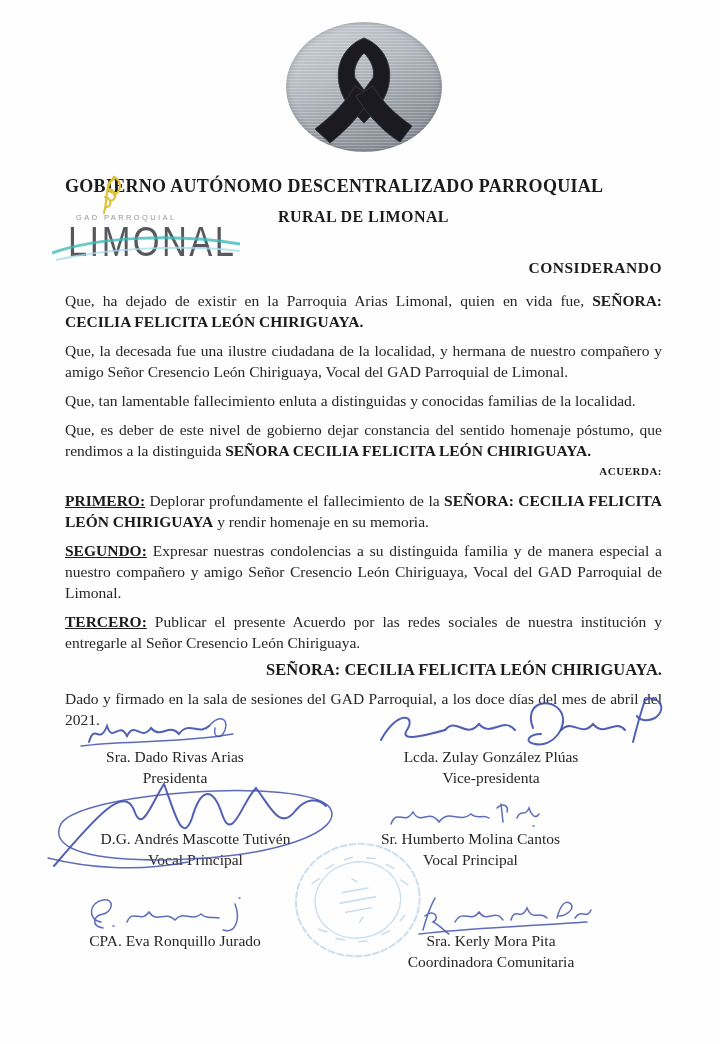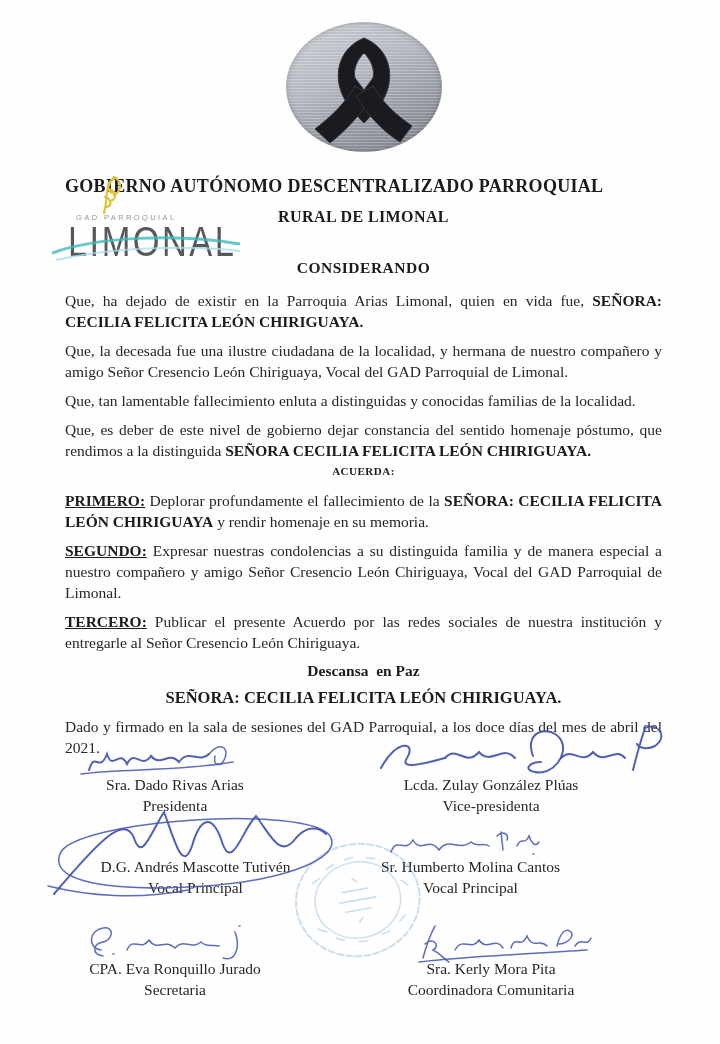--- a/index.html
+++ b/index.html
@@ -28,21 +28,21 @@
   .logo{position:absolute;left:52px;top:173px;width:188px;height:98px;}
   .logo svg{position:absolute;left:0;top:0;}
   .logo-gad{position:absolute;left:24px;top:40px;font-family:"Liberation Sans",sans-serif;font-size:7.5px;letter-spacing:2.4px;color:#93969b;white-space:nowrap;}
   .logo-name{
     position:absolute;left:16px;top:48px;font-family:"Liberation Sans",sans-serif;
     font-size:42px;line-height:42px;font-weight:400;color:#56585e;letter-spacing:3px;
     transform:scaleX(.82);transform-origin:left top;white-space:nowrap;
   }
   .logo-swoosh{z-index:3;}
   
-  .h-center{text-align:center;font-weight:bold;color:var(--heading,#1b1b1b);}
+  .h-center{text-align:right;font-weight:bold;color:var(--heading,#1b1b1b);}
   .considerando{margin-top:30px;font-size:15.5px;line-height:21px;letter-spacing:.5px;}
   .acuerda{margin-top:0;font-size:11px;line-height:21px;letter-spacing:.5px;}
   .descansa{margin-top:7px;font-size:15.5px;line-height:21px;white-space:pre-wrap;}
   .senora{margin-top:6px;font-size:16.5px;line-height:21px;}
   
   .body-p{margin:0;margin-top:8px;font-size:15.5px;line-height:21px;text-align:justify;}
   .body-p.first{margin-top:12px;}
   .body-p .b{font-weight:bold;color:var(--heading,#1b1b1b);}
   .body-p .u{text-decoration:underline;}
   
@@ -93,21 +93,20 @@
     <p class="body-p"><span>Que, la decesada  fue una ilustre  ciudadana de la localidad, y hermana de nuestro compañero y amigo Señor Cresencio León Chiriguaya, Vocal  del GAD Parroquial de Limonal.</span></p>
     <p class="body-p"><span>Que, tan lamentable fallecimiento enluta a distinguidas y conocidas familias de la localidad.</span></p>
     <p class="body-p"><span>Que, es deber de este nivel de gobierno dejar constancia del sentido homenaje póstumo, que rendimos a la distinguida </span><span class="b">SEÑORA CECILIA FELICITA LEÓN CHIRIGUAYA.</span></p>
 
     <div class="h-center acuerda">ACUERDA:</div>
 
     <p class="body-p"><span class="b u">PRIMERO:</span><span> Deplorar  profundamente el fallecimiento de la </span><span class="b">SEÑORA: CECILIA FELICITA LEÓN CHIRIGUAYA</span><span> y rendir homenaje en su memoria.</span></p>
     <p class="body-p"><span class="b u">SEGUNDO:</span><span> Expresar nuestras condolencias a su distinguida familia  y de manera especial  a nuestro compañero y amigo Señor Cresencio León Chiriguaya, Vocal  del GAD Parroquial de Limonal.</span></p>
     <p class="body-p"><span class="b u">TERCERO:</span><span> Publicar el presente Acuerdo por las redes sociales de nuestra institución y entregarle al Señor Cresencio León Chiriguaya.</span></p>
 
-    <div class="h-center descansa">Descansa  en Paz</div>
     <div class="h-center senora">SEÑORA: CECILIA FELICITA LEÓN CHIRIGUAYA.</div>
 
     <p class="body-p"><span>Dado y firmado en la sala de sesiones del GAD Parroquial, a los doce días del mes de abril del 2021.</span></p>
 
     <div class="sig-area">
 
       <div class="sig-row row1">
         <div class="sig-cell left">
           <svg class="sig sig-kenya" width="200" height="52" viewBox="0 0 200 52">
             <path class="sigpath" d="M14 36 C20 16 24 40 32 20 C38 38 44 14 52 30 C60 14 66 36 76 22 C86 34 94 16 104 28 C114 14 124 30 134 20"></path>
@@ -155,21 +154,20 @@
       <div class="sig-row row3">
         <div class="sig-cell left">
           <svg class="sig sig-eva" width="190" height="44" viewBox="0 0 190 44">
             <path class="sigpath thin" d="M22 28 C8 26 10 8 24 6 C36 4 34 18 24 20 C14 22 12 32 24 34"></path>
             <path class="sigpath thin" d="M34 32 L35 32"></path>
             <path class="sigpath thin" d="M48 28 C54 14 62 30 70 18 C78 30 86 16 96 26 C104 16 112 28 122 20 C128 26 134 22 140 24"></path>
             <path class="sigpath thin" d="M156 10 C162 26 156 40 144 36"></path>
             <path class="sigpath thin" d="M160 4 L161 4"></path>
           </svg>
           <div class="sig-name">CPA. Eva Ronquillo Jurado</div>
-          <div class="sig-title">Secretaria</div>
         </div>
         <div class="sig-cell right">
           <svg class="sig sig-kerly" width="180" height="42" viewBox="0 0 180 42">
             <path class="sigpath thin" d="M12 36 C18 14 22 8 24 4 M14 22 C22 14 30 24 22 28 C30 32 34 38 38 40"></path>
             <path class="sigpath thin" d="M44 28 C52 14 60 30 68 18 C76 30 84 14 92 26"></path>
             <path class="sigpath thin" d="M100 26 C104 12 110 28 116 14 C122 28 128 16 136 24"></path>
             <path class="sigpath thin" d="M146 24 C150 8 156 6 160 10 C164 16 154 22 148 22 M164 24 C170 14 176 26 180 16"></path>
             <path class="sigpath thin" d="M8 40 C60 34 120 32 176 28"></path>
           </svg>
           <div class="sig-name">Sra. Kerly Mora Pita</div>

